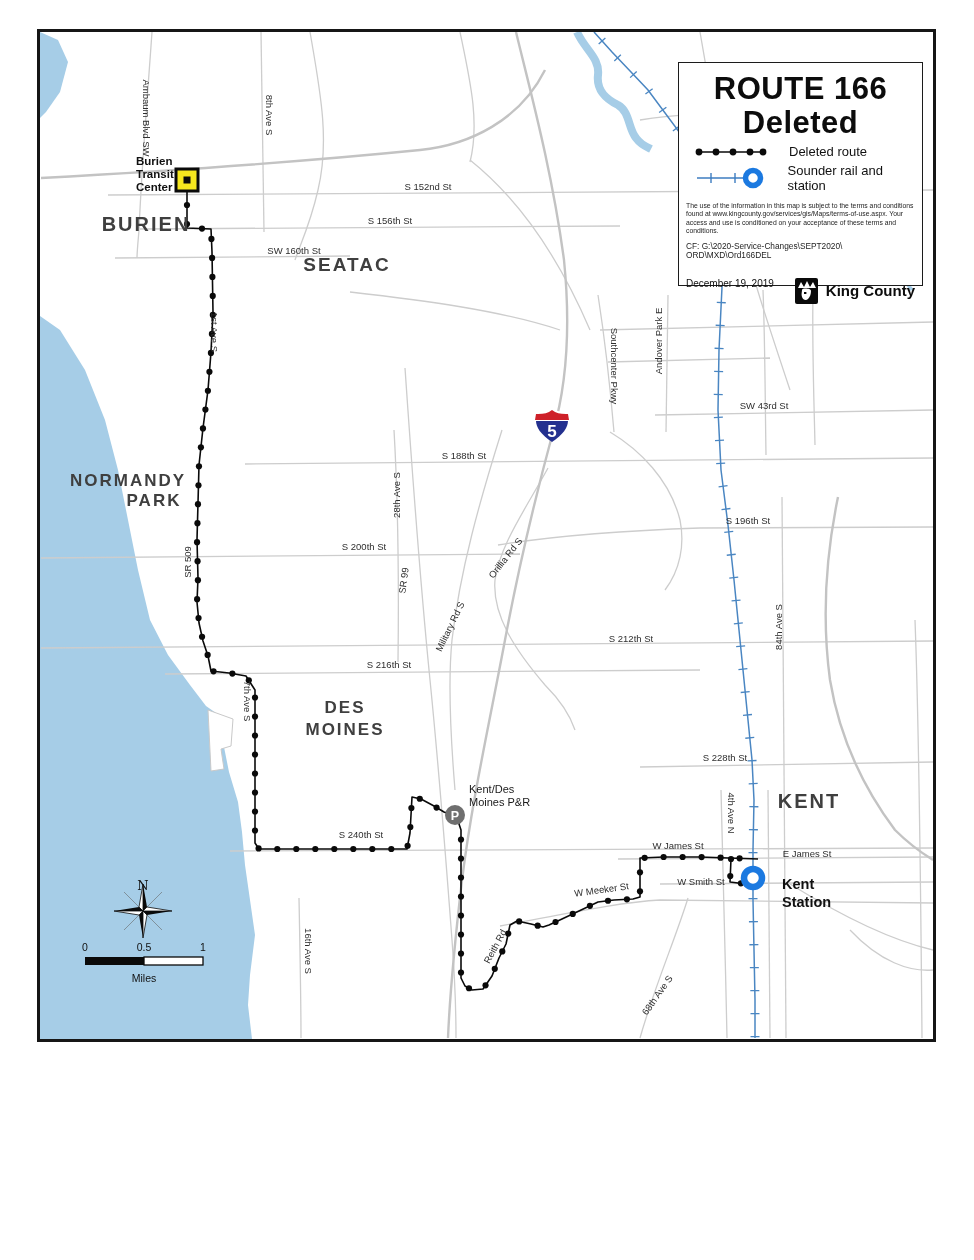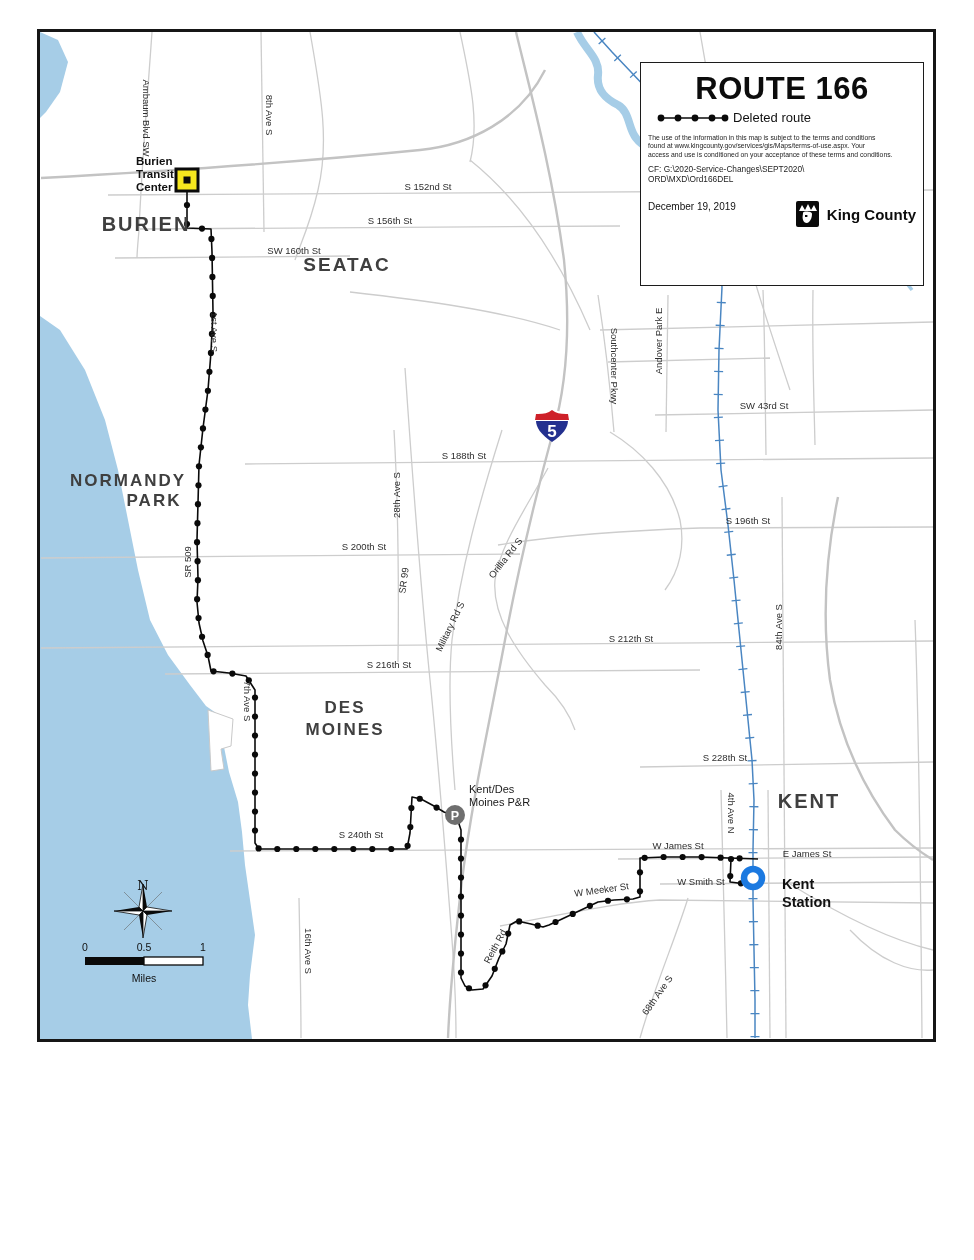--- a/index.html
+++ b/index.html
@@ -2,24 +2,24 @@
 <html><head>
 <meta charset="utf-8">
 <style>
   html,body{margin:0;padding:0;background:#ffffff;}
   body{width:974px;height:1260px;position:relative;font-family:"Liberation Sans",sans-serif;}
   #map-frame{position:absolute;left:37px;top:29px;width:899px;height:1013px;border:3px solid #161616;box-sizing:border-box;background:#ffffff;overflow:hidden;}
   #map-svg{position:absolute;left:0;top:0;}
   .city{font-weight:bold;fill:#3f3f3f;letter-spacing:2px;}
   .street{font-size:9.5px;fill:#2e2e2e;}
   .mlabel{font-weight:bold;fill:#111;}
-  #info-box{position:absolute;left:640px;top:62px;width:284px;height:224px;background:#ffffff;border:1.5px solid #1c1c1c;box-sizing:border-box;z-index:5;}
+  #info-box{position:absolute;left:678px;top:62px;width:245px;height:224px;background:#ffffff;border:1.5px solid #1c1c1c;box-sizing:border-box;z-index:5;}
   #info-box .title{font-weight:bold;color:#0c0c0c;font-size:31px;line-height:34px;text-align:center;letter-spacing:0.5px;}
   #info-box .title-wrap{margin-top:9px;}
-  .legend-row{display:flex;align-items:center;gap:4px;margin:4px 0 0 16px;}
+  .legend-row{display:flex;align-items:center;gap:22px;margin:4px 0 0 16px;}
   .legend-label{font-size:13px;color:#111;}
   .disclaimer{font-size:6.8px;line-height:8.4px;color:#1d1d1d;margin:9px 6px 0 7px;}
   .cf{font-size:8.3px;line-height:9.5px;color:#1d1d1d;margin:6px 6px 17px 7px;}
   .box-bottom{display:flex;align-items:flex-start;justify-content:space-between;margin:7px 7px 0 7px;}
   .date{font-size:10px;color:#111;}
   .logo-wrap{display:flex;align-items:center;gap:8px;}
   .logo-text{font-weight:bold;font-size:15px;color:#0c0c0c;}
 </style>
 </head>
 <body>
@@ -312,31 +312,41 @@
     <rect x="85" y="957" width="59" height="8" fill="#0a0a0a"></rect>
     <rect x="144" y="957" width="59" height="8" fill="#ffffff" stroke="#0a0a0a" stroke-width="1.3"></rect>
     <text x="144" y="982" text-anchor="middle" font-size="10.5" fill="#111">Miles</text>
   </g>
 </svg>
 </div>
 
 <div id="info-box">
   <div class="title-wrap">
     <div class="title">ROUTE 166</div>
+    <div class="title">Deleted</div>
   </div>
   <div class="legend-row">
     <svg width="72" height="14">
       <line x1="2" y1="7" x2="70" y2="7" stroke="#0a0a0a" stroke-width="1.6"></line>
       <circle cx="4" cy="7" r="3.4" fill="#0a0a0a"></circle>
         <circle cx="21" cy="7" r="3.4" fill="#0a0a0a"></circle>
       <circle cx="38" cy="7" r="3.4" fill="#0a0a0a"></circle>
         <circle cx="55" cy="7" r="3.4" fill="#0a0a0a"></circle>
       <circle cx="68" cy="7" r="3.4" fill="#0a0a0a"></circle>
     </svg>
     <span class="legend-label">Deleted route</span>
+  </div>
+  <div class="legend-row">
+    <svg width="72" height="26">
+      <line x1="2" y1="13" x2="66" y2="13" stroke="#3c7cc0" stroke-width="1.6"></line>
+      <line x1="16" y1="8" x2="16" y2="18" stroke="#3c7cc0" stroke-width="1.4"></line>
+      <line x1="40" y1="8" x2="40" y2="18" stroke="#3c7cc0" stroke-width="1.4"></line>
+      <circle cx="58" cy="13" r="7.5" fill="#ffffff" stroke="#1b79e0" stroke-width="5.5"></circle>
+    </svg>
+    <span class="legend-label">Sounder rail and station</span>
   </div>
   <div class="disclaimer">
     <div>The use of the information in this map is subject to the terms and conditions</div>
     <div>found at www.kingcounty.gov/services/gis/Maps/terms-of-use.aspx. Your</div>
     <div>access and use is conditioned on your acceptance of these terms and conditions.</div>
   </div>
   <div class="cf">
     <div>CF:  G:\2020-Service-Changes\SEPT2020\</div>
     <div>ORD\MXD\Ord166DEL</div>
   </div>

